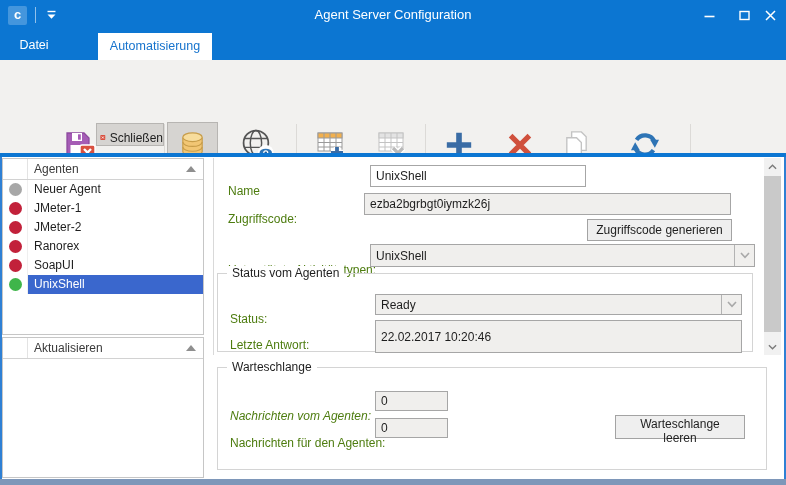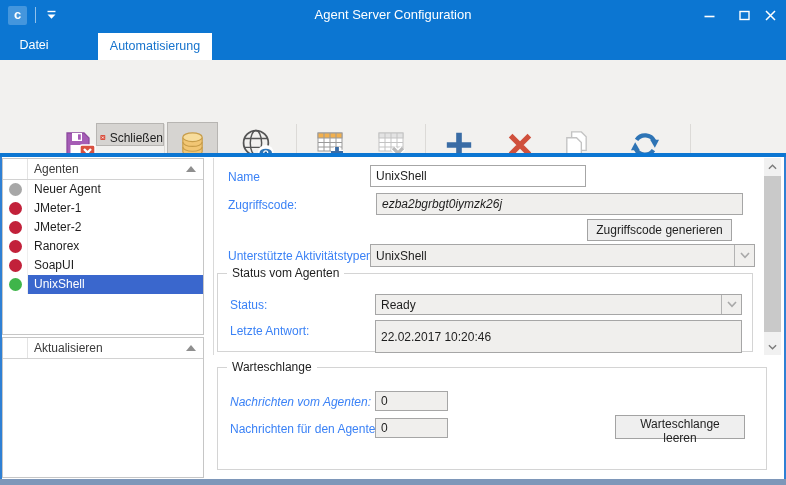--- a/index.html
+++ b/index.html
@@ -55,21 +55,21 @@
   .sortup{width:0;height:0;border-left:5px solid transparent;border-right:5px solid transparent;
     border-bottom:6px solid #8f8f8f;margin-right:7px;}
   .lrow{display:flex;height:19px;align-items:center;}
   .lrow .licon{width:25px;height:100%;display:flex;align-items:center;justify-content:center;
     border-right:1px solid #efefef;}
   .dot{width:13px;height:13px;border-radius:50%;}
   .lrow .ltext{flex:1;height:100%;line-height:19px;padding-left:6px;}
   .lrow.sel .ltext{background:var(--selection);color:#fff;}
   
   .scrollpane-border{position:absolute;left:213px;top:158px;width:1px;height:197px;background:#d9d9d9;}
-  .flabel{position:absolute;color:#3b82f6;}
+  .flabel{position:absolute;color:#4d7c0f;margin-top:14px;}
   .tbox{position:absolute;border:1px solid #a6a6a6;background:#fff;font:inherit;color:#1e1e1e;
     padding:0 5px;height:22px;}
   .tbox.ro{background:#f0efed;}
   .ddown{position:absolute;border:1px solid #a6a6a6;background:#f0efed;display:flex;align-items:center;}
   .ddown .dval{flex:1;padding-left:5px;}
   .ddown .dbtn{width:20px;height:100%;border-left:1px solid #b3b3b3;display:flex;align-items:center;
     justify-content:center;}
   .btn{position:absolute;background:#efefef;border:1px solid #a3a3a3;font:inherit;color:#1e1e1e;
     text-align:center;}
   .gbox{position:absolute;border:1px solid #d4d4d4;}
@@ -301,21 +301,21 @@
     </div>
     <div id="pools-body"></div>
   </div>
 
   <div class="scrollpane-border"></div>
 
   <div class="flabel" style="left:228px;top:170px;">Name</div>
   <input class="tbox" style="left: 370px; top: 165px; width: 216px;" value="UnixShell">
 
   <div class="flabel" style="left:228px;top:198px;">Zugriffscode:</div>
-  <input class="tbox ro" style="left: 376px; top: 193px; width: 367px; font-style: italic;" readonly="" value="ezba2bgrbgt0iymzk26j">
+  <input class="tbox ro" style="left: 364px; top: 193px; width: 367px;" readonly="" value="ezba2bgrbgt0iymzk26j">
 
   <button class="btn" style="left:587px;top:219px;width:145px;height:22px;">Zugriffscode generieren</button>
 
   <div class="flabel" style="left:228px;top:249px;">Unterstützte Aktivitätstypen:</div>
   <div class="ddown" style="left:370px;top:244px;width:385px;height:23px;">
     <div class="dval">UnixShell</div>
     <div class="dbtn">
       <svg width="10" height="7" viewBox="0 0 10 7">
         <path d="M1 1 L5 5.4 L9 1" fill="none" stroke="#a9a9a9" stroke-width="1.6"></path>
         </svg>

